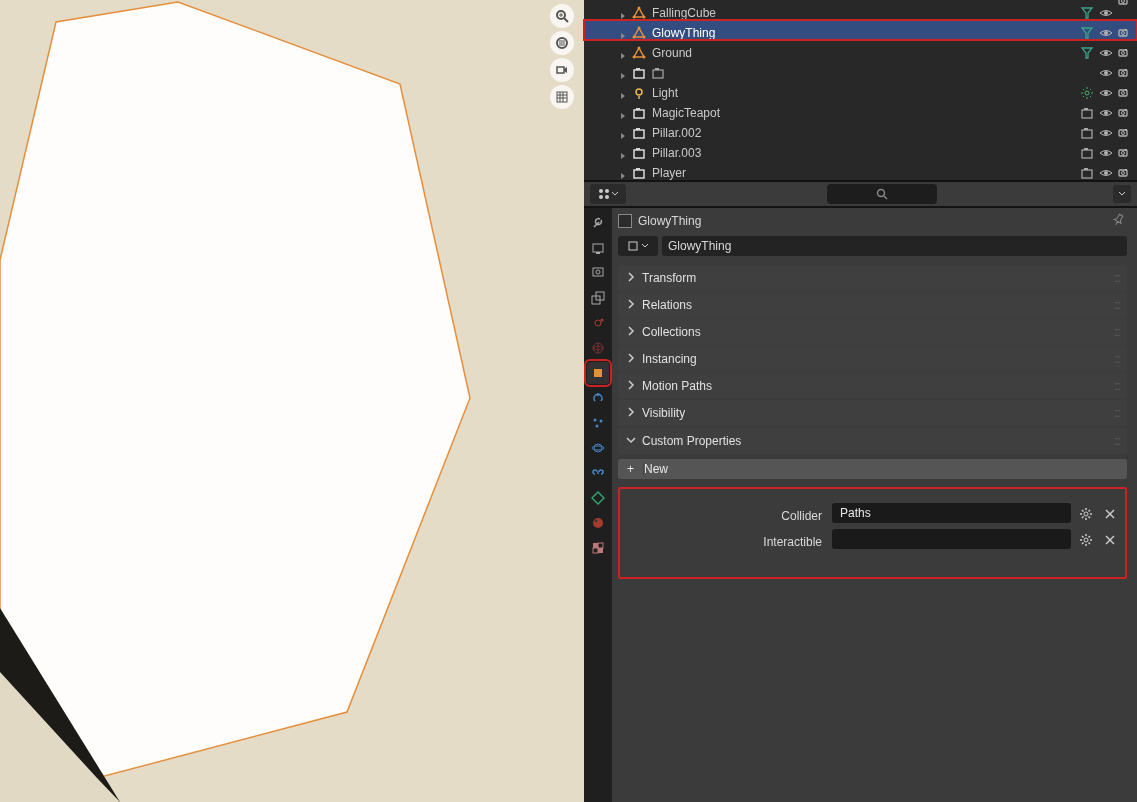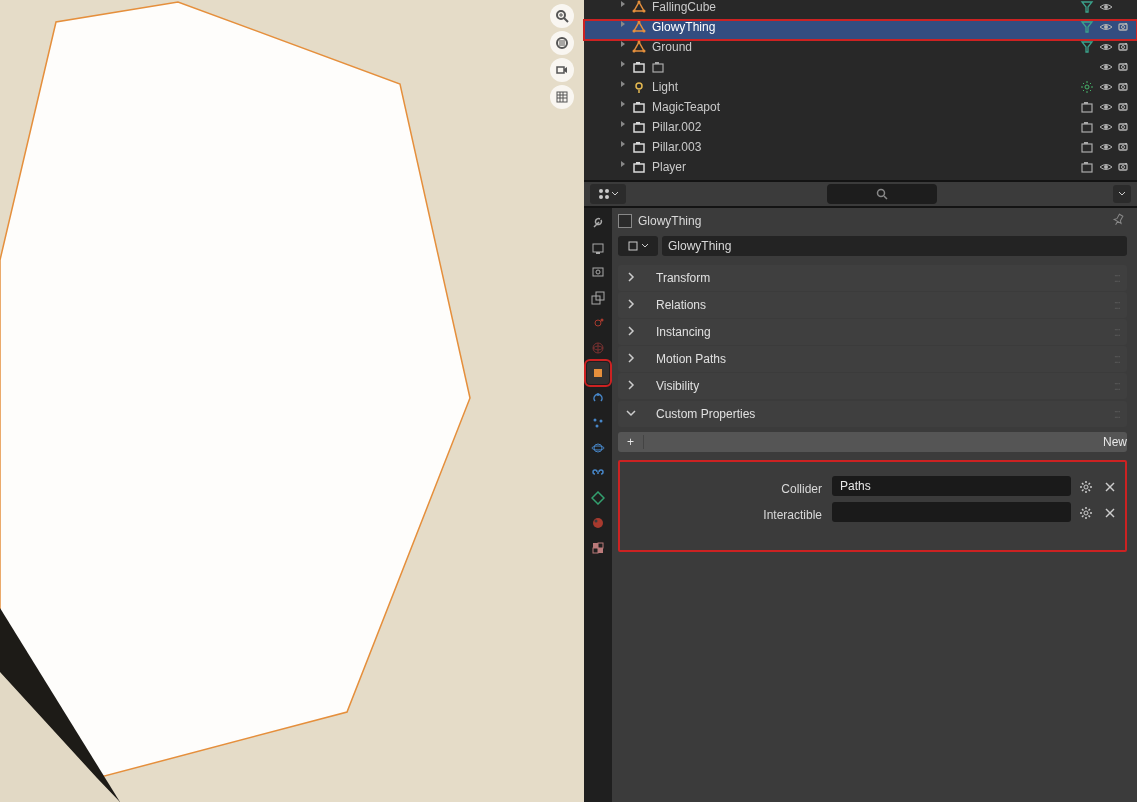--- a/index.html
+++ b/index.html
@@ -5,21 +5,21 @@
 * { margin:0; padding:0; box-sizing:border-box; font-family:sans-serif; font-size:12px; -webkit-font-smoothing:antialiased; }
 body { background:#393939; color:#d9d9d9; width:1137px; height:802px; overflow:hidden; display:flex; }
 .viewport { width:584px; height:802px; background:#e5dcc8; position:relative; overflow:hidden; flex-shrink:0; }
 .viewport svg { position:absolute; top:0; left:0; }
 .nav-gizmos { position:absolute; top:4px; right:10px; display:flex; flex-direction:column; gap:3px; }
 .gizmo { width:24px; height:24px; border-radius:50%; background:rgba(255,255,255,.75); display:flex; align-items:center; justify-content:center; }
 .gizmo svg { position:static; }
 
 .right-col { flex:1; display:flex; flex-direction:column; min-width:0; }
 .outliner { background:#282828; border-bottom:2px solid #131313; }
-.outline-row { display:flex; align-items:flex-start; height:20px; padding-left:4px; color:#cacaca; position:relative; }
+.outline-row { display:flex; align-items:flex-end; height:20px; padding-left:4px; color:#cacaca; position:relative; }
 .outline-row.sel { background:#334d80; color:#fff; }
 .outline-row.sel.redhl { outline:2px solid #c22; outline-offset:-1px; }
 .ol-arrow { width:14px; display:flex; justify-content:center; color:#888; }
 .ol-indent { display:inline-block; }
 .ol-type-ico { width:18px; display:flex; align-items:center; justify-content:center; }
 .ol-label { padding-left:4px; flex:1; }
 .ol-deco { width:20px; display:flex; justify-content:center; color:#3ba28c; }
 .ol-right { margin-left:auto; display:flex; gap:0; padding-right:4px; }
 .ol-eye,.ol-cam { width:18px; display:flex; align-items:center; justify-content:center; color:#b3b3b3; }
 
@@ -39,27 +39,27 @@
 .ptab.phys{color:#4786c8}.ptab.con{color:#4786c8}.ptab.data{color:#33a06f}.ptab.mat{color:#a83a2e}.ptab.tex{color:#bb7a7a}
 
 .prop-body { flex:1; background:#3b3b3b; overflow:hidden; display:flex; flex-direction:column; padding:0 4px 0 0; }
 .crumb { display:flex; align-items:center; gap:6px; height:26px; padding:0 6px; }
 .crumb .sq { width:14px; height:14px; border:1px solid #888; background:#2b2b2b; }
 .crumb .pin { margin-left:auto; width:16px; height:16px; color:#888; transform:rotate(30deg); }
 .name-row { display:flex; align-items:center; gap:4px; padding:2px 6px 8px 6px; }
 .dd { height:20px; background:#232323; border-radius:3px; display:flex; align-items:center; padding:0 6px; }
 .dd.ico { width:40px; justify-content:center; gap:2px; }
 .dd.main { flex:1; }
-.panel { margin:1px 6px; background:#3f3f3f; border-radius:3px; height:26px; display:flex; align-items:center; padding:0 8px; gap:20px; color:#e0e0e0; }
+.panel { margin:1px 6px; background:#3f3f3f; border-radius:3px; height:26px; display:flex; align-items:center; padding:0 8px; gap:6px; color:#e0e0e0; }
 .panel .chev { color:#aaa; }
 .panel .drag { margin-left:auto; color:#555; letter-spacing:-2px; }
 .panel.open { background:#3f3f3f; }
 .new-btn { margin:4px 6px 8px 6px; height:20px; background:#555; border-radius:3px; display:flex; align-items:center; color:#e8e8e8; }
 .new-btn .plus { width:26px; text-align:center; border-right:1px solid #444; }
-.new-btn .lbl { flex:1; text-align:right; }
+.new-btn .lbl { flex:1; text-align:left; }
 .custom-block { margin:0 6px; border:2px solid #c22; border-radius:2px; padding:8px 6px 28px 6px; }
 .cprow { display:flex; align-items:flex-end; gap:6px; height:26px; }
 .cprow .lbl { flex:0 0 200px; text-align:right; color:#d9d9d9; padding-right:4px; }
 .cprow .val { flex:1; height:20px; background:#1a1a1a; border-radius:3px; padding:0 8px; display:flex; align-items:center; color:#e8e8e8; }
 .cprow .ico { width:18px; height:18px; display:flex; align-items:center; justify-content:center; color:#ccc; }
 </style>
 </head>
 <body>
 
 <div class="viewport">
@@ -583,20 +583,27 @@
                 <path d="M3,1 L7,5 L3,9" stroke="#ccc" fill="none" stroke-width="1.5"></path>
               </svg></span>
             <span>Transform</span>
             <span class="drag">::::</span>
           </div>
           <div class="panel">
             <span class="chev"><svg width="10" height="10">
                 <path d="M3,1 L7,5 L3,9" stroke="#ccc" fill="none" stroke-width="1.5"></path>
               </svg></span>
             <span>Relations</span>
+            <span class="drag">::::</span>
+          </div>
+          <div class="panel">
+            <span class="chev"><svg width="10" height="10">
+                <path d="M3,1 L7,5 L3,9" stroke="#ccc" fill="none" stroke-width="1.5"></path>
+              </svg></span>
+            <span>Collections</span>
             <span class="drag">::::</span>
           </div>
           <div class="panel">
             <span class="chev"><svg width="10" height="10">
                 <path d="M3,1 L7,5 L3,9" stroke="#ccc" fill="none" stroke-width="1.5"></path>
               </svg></span>
             <span>Instancing</span>
             <span class="drag">::::</span>
           </div>
           <div class="panel">

